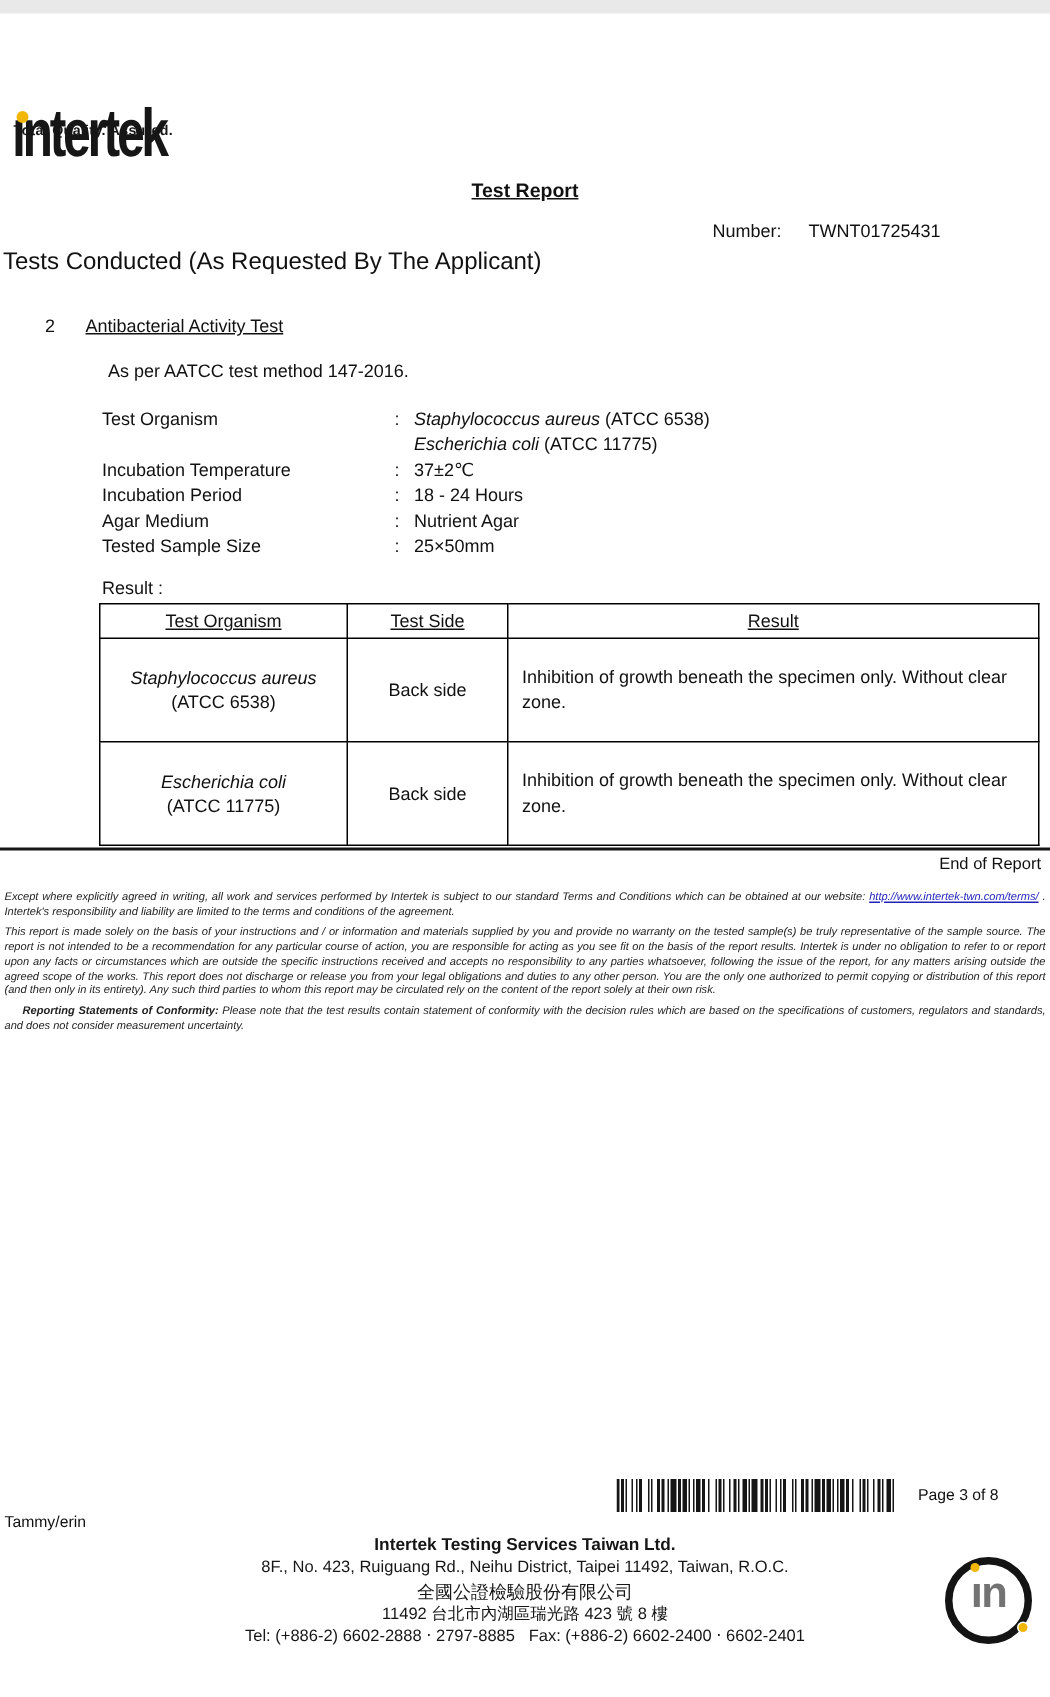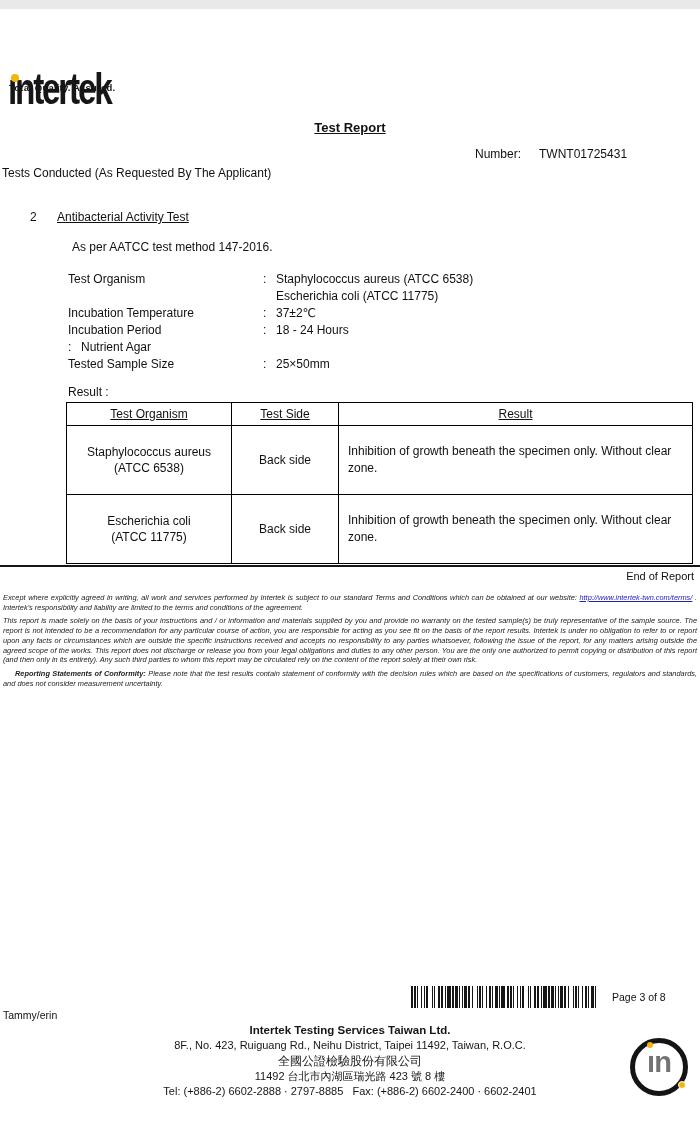--- a/index.html
+++ b/index.html
@@ -13,31 +13,31 @@
              line-height:1;transform:scaleX(.74);transform-origin:left top;color:#161616;}
   .logo-dot{position:absolute;left:3px;top:8px;width:8px;height:8px;border-radius:50%;background:#f2b705;}
   .tagline{position:absolute;left:9px;top:82px;font-size:9.5px;font-weight:bold;letter-spacing:.2px;color:#161616;}
 
   .title{position:absolute;left:0;top:118px;width:700px;text-align:center;}
   .title span{font-size:13px;font-weight:bold;text-decoration:underline;text-align:center;}
 
   .number-line{position:absolute;left:475px;top:147px;font-size:12px;}
   .number-line .val{margin-left:18px;}
 
-  .tests-conducted{position:absolute;left:2px;top:166px;font-size:12px;}
+  .tests-conducted{position:absolute;left:2px;top:166px;font-size:16px;}
 
   .sec-idx{position:absolute;left:30px;top:210px;font-size:12px;}
   .sec-head{position:absolute;left:57px;top:210px;font-size:12px;text-decoration:underline;}
   .sec-method{position:absolute;left:72px;top:240px;font-size:12px;}
 
   .details{position:absolute;left:68px;top:271px;width:580px;font-size:12px;line-height:17px;}
   .drow{display:flex;}
   .dlabel{width:195px;flex:0 0 195px;}
   .dcolon{width:13px;flex:0 0 13px;}
-  .it{margin-top:16px;}
+  .it{font-style:italic;margin-top:16px;}
 
   .result-label{position:absolute;left:68px;top:385px;font-size:12px;}
 
   table.result{position:absolute;left:66px;top:402px;width:627px;border-collapse:collapse;
                table-layout:fixed;font-size:12px;}
   table.result td{border:1.5px solid #000;padding:0;}
   table.result tr.thead td{height:22px;text-align:center;vertical-align:middle;}
   table.result tr.thead span{text-decoration:underline;}
   table.result tr.trow td{height:60px;vertical-align:middle;}
   td.c-org{text-align:center;line-height:16px;}
@@ -110,20 +110,21 @@
       <span class="dlabel">Incubation Temperature</span>
       <span class="dcolon">:</span>
       <span class="dvalue">37±2℃</span>
     </div>
     <div class="drow">
       <span class="dlabel">Incubation Period</span>
       <span class="dcolon">:</span>
       <span class="dvalue">18 - 24 Hours</span>
     </div>
     <div class="drow">
+      <span class="dlabel">Agar Medium</span>
       <span class="dcolon">:</span>
       <span class="dvalue">Nutrient Agar</span>
     </div>
     <div class="drow">
       <span class="dlabel">Tested Sample Size</span>
       <span class="dcolon">:</span>
       <span class="dvalue">25×50mm</span>
     </div>
   </div>
 

